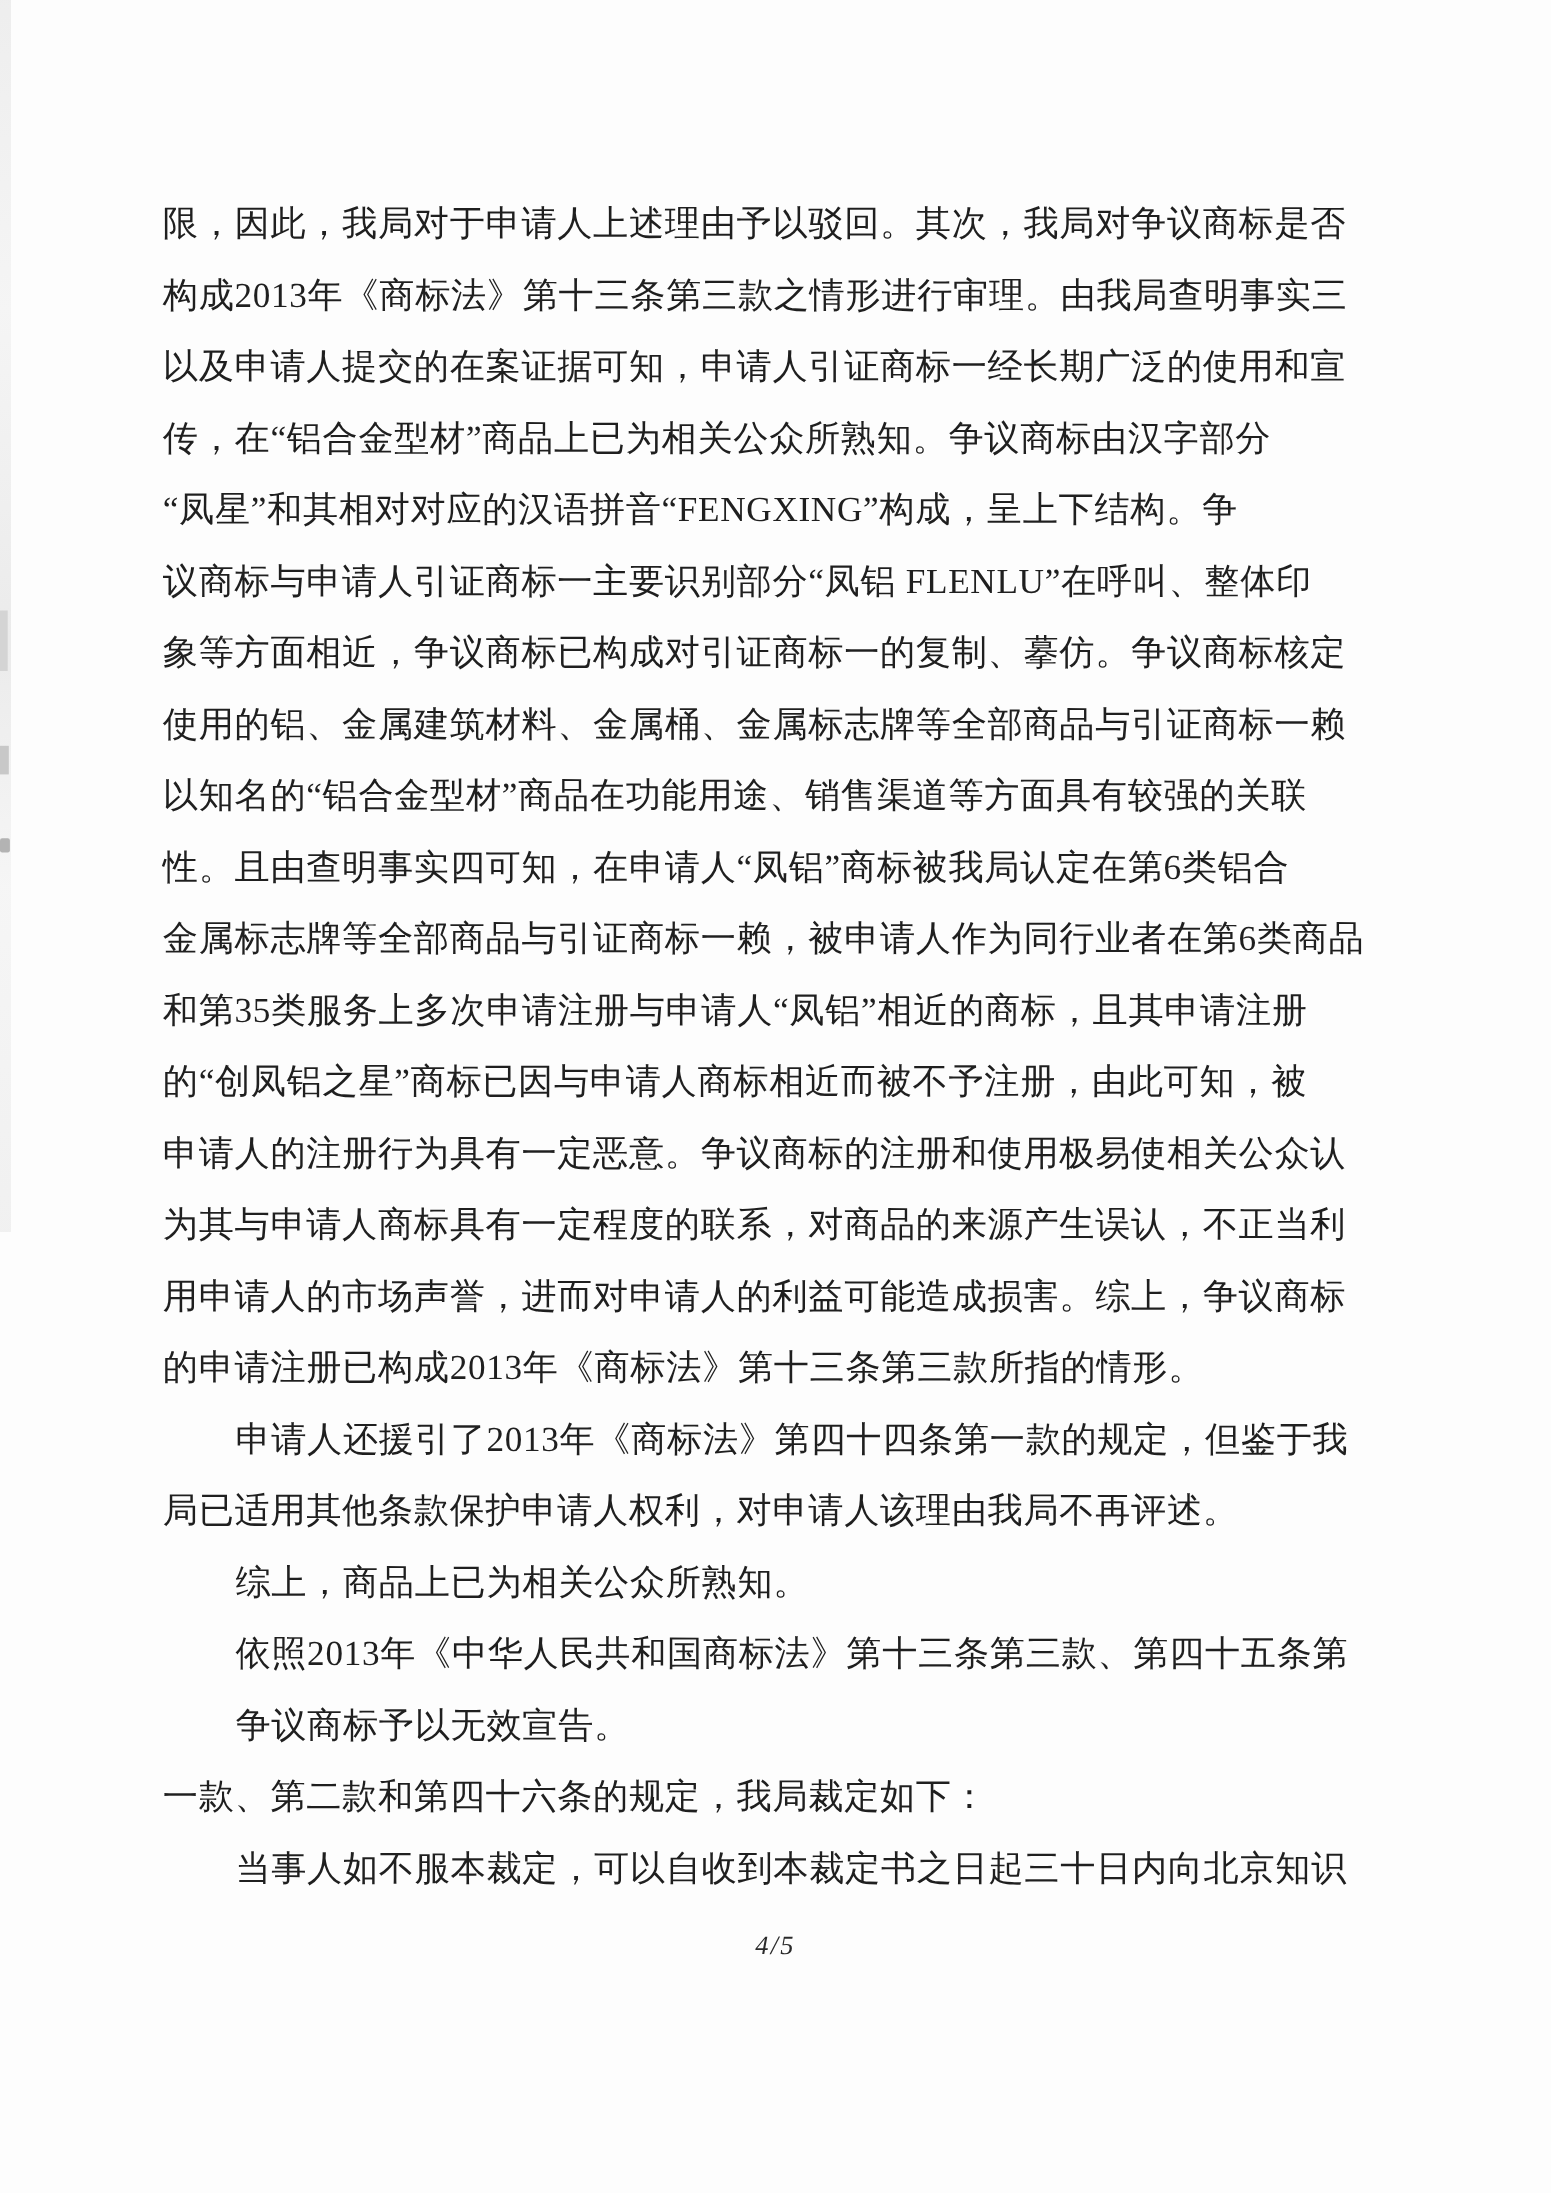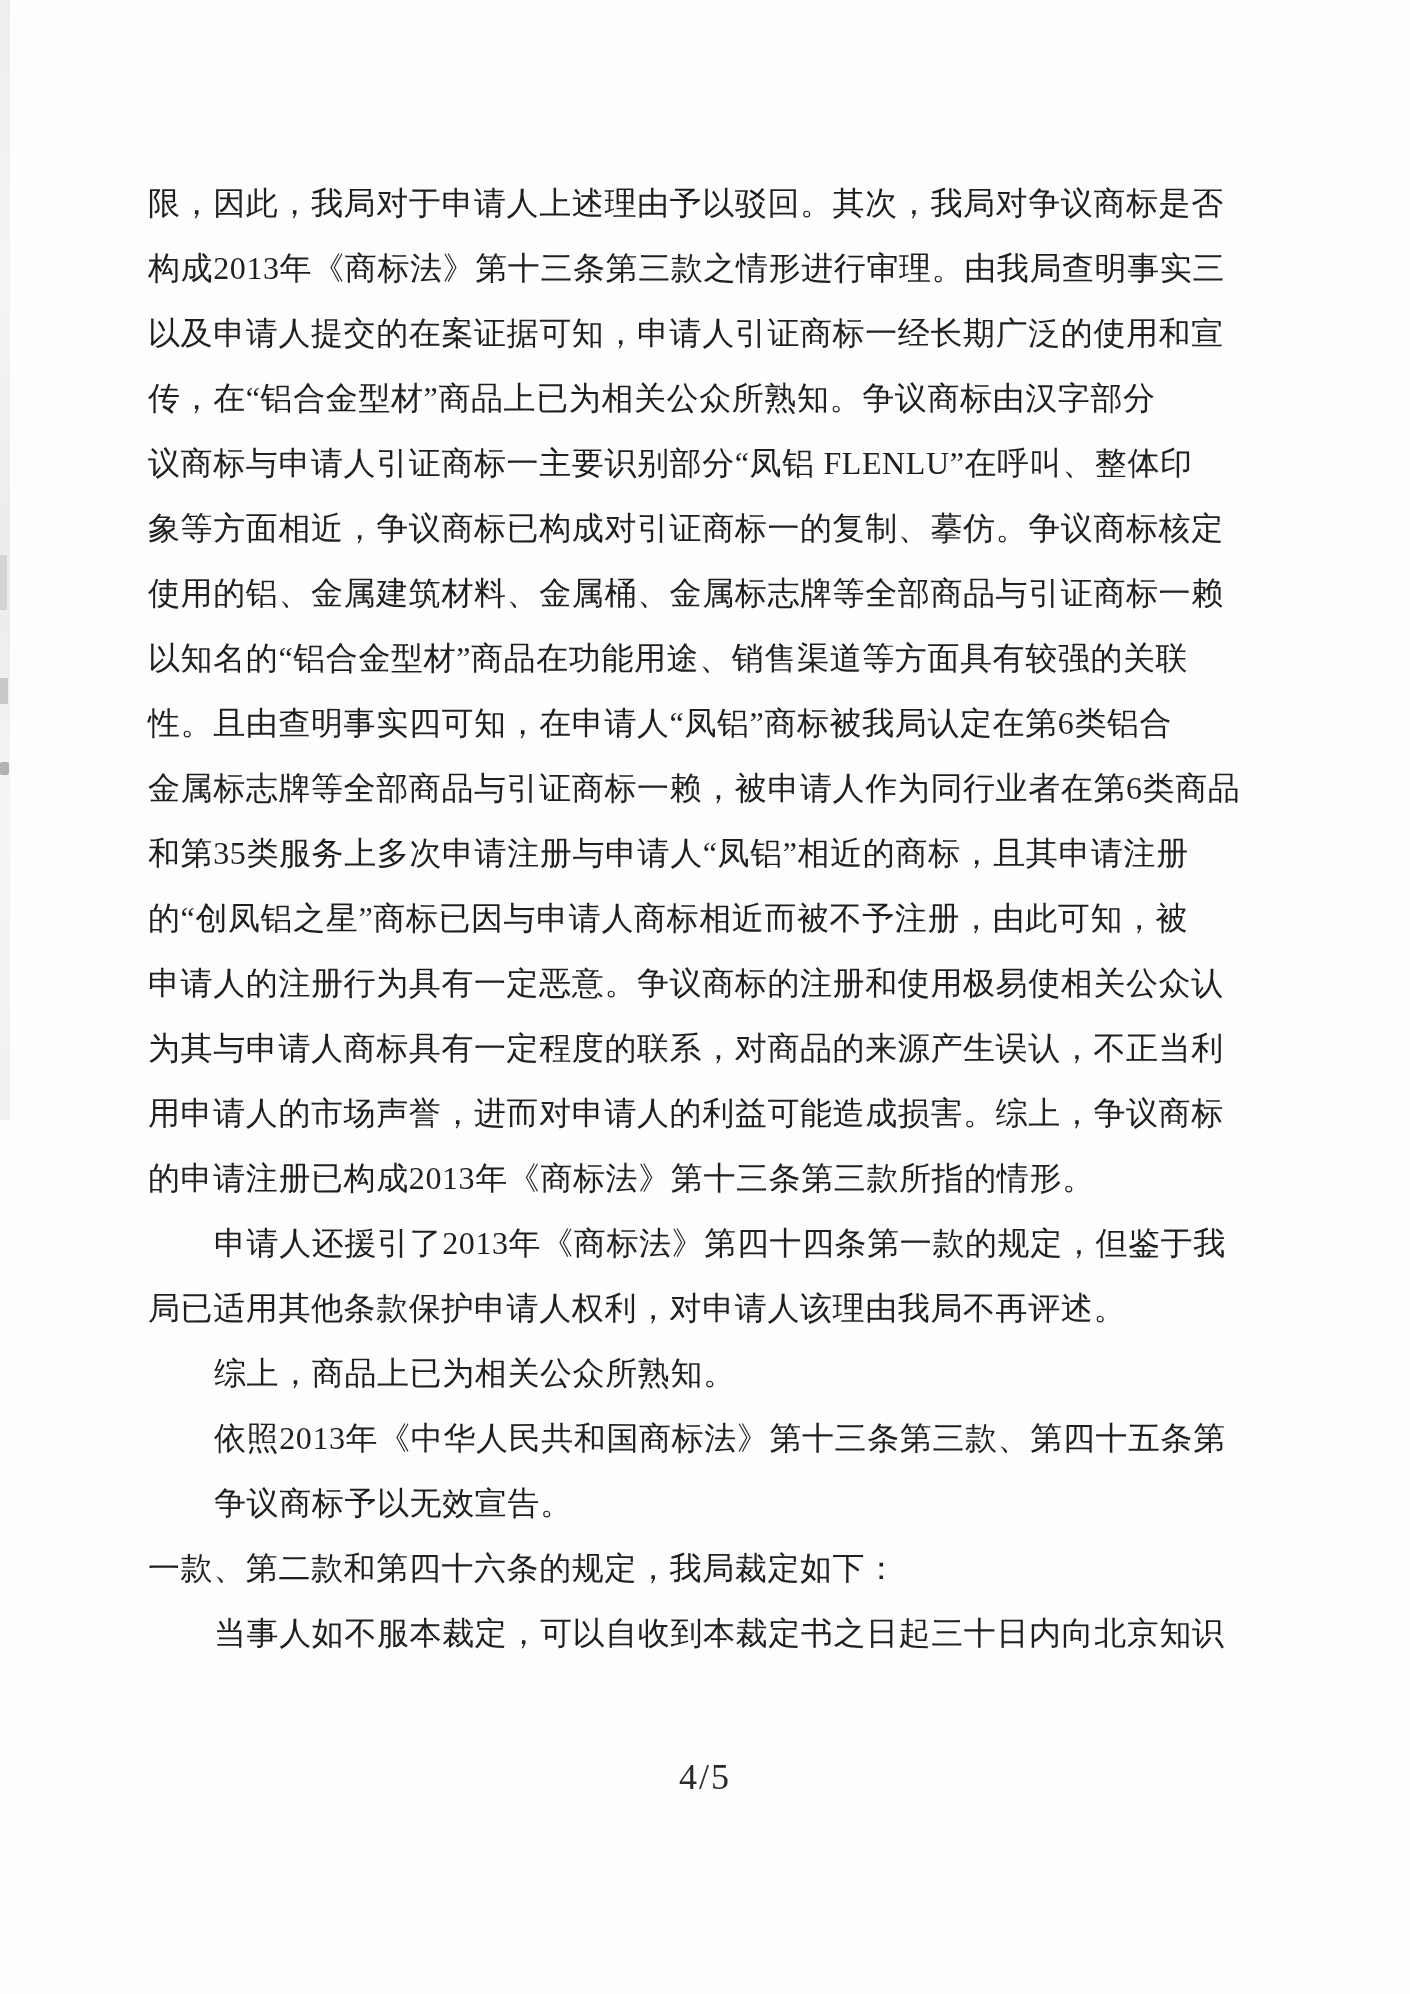--- a/index.html
+++ b/index.html
@@ -27,23 +27,24 @@
     height: 65px;
     white-space: nowrap;
   }
   .line.indent { text-indent: 66px; }
   .footer {
     position: absolute;
     left: 0;
     top: 1756px;
     width: 100%;
     text-align: center;
-    font-size: 36px;
+    font-size: 24px;
     letter-spacing: 2px;
     color: #2a2a2a;
+    font-style: italic;
   }
   
   .edge-strip {
     position: absolute;
     left: 0; top: 0;
     width: 10px; height: 1120px;
     background: linear-gradient(180deg,
       #ececec 0%, #f4f4f4 25%, #e9e9e9 52%,
       #f5f5f5 72%, #efefef 100%);
     opacity: 0.9;
@@ -67,20 +68,21 @@
   <div class="edge-strip"></div>
   <div class="edge-smudge s1"></div>
   <div class="edge-smudge s2"></div>
   <div class="edge-dot"></div>
 
   <div class="text-block">
     <div class="line">限，因此，我局对于申请人上述理由予以驳回。其次，我局对争议商标是否</div>
     <div class="line">构成2013年《商标法》第十三条第三款之情形进行审理。由我局查明事实三</div>
     <div class="line">以及申请人提交的在案证据可知，申请人引证商标一经长期广泛的使用和宣</div>
     <div class="line">传，在“铝合金型材”商品上已为相关公众所熟知。争议商标由汉字部分</div>
+    <div class="line">“凤星”和其相对对应的汉语拼音“FENGXING”构成，呈上下结构。争</div>
     <div class="line">议商标与申请人引证商标一主要识别部分“凤铝 FLENLU”在呼叫、整体印</div>
     <div class="line">象等方面相近，争议商标已构成对引证商标一的复制、摹仿。争议商标核定</div>
     <div class="line">使用的铝、金属建筑材料、金属桶、金属标志牌等全部商品与引证商标一赖</div>
     <div class="line">以知名的“铝合金型材”商品在功能用途、销售渠道等方面具有较强的关联</div>
     <div class="line">性。且由查明事实四可知，在申请人“凤铝”商标被我局认定在第6类铝合</div>
     <div class="line">金属标志牌等全部商品与引证商标一赖，被申请人作为同行业者在第6类商品</div>
     <div class="line">和第35类服务上多次申请注册与申请人“凤铝”相近的商标，且其申请注册</div>
     <div class="line">的“创凤铝之星”商标已因与申请人商标相近而被不予注册，由此可知，被</div>
     <div class="line">申请人的注册行为具有一定恶意。争议商标的注册和使用极易使相关公众认</div>
     <div class="line">为其与申请人商标具有一定程度的联系，对商品的来源产生误认，不正当利</div>

